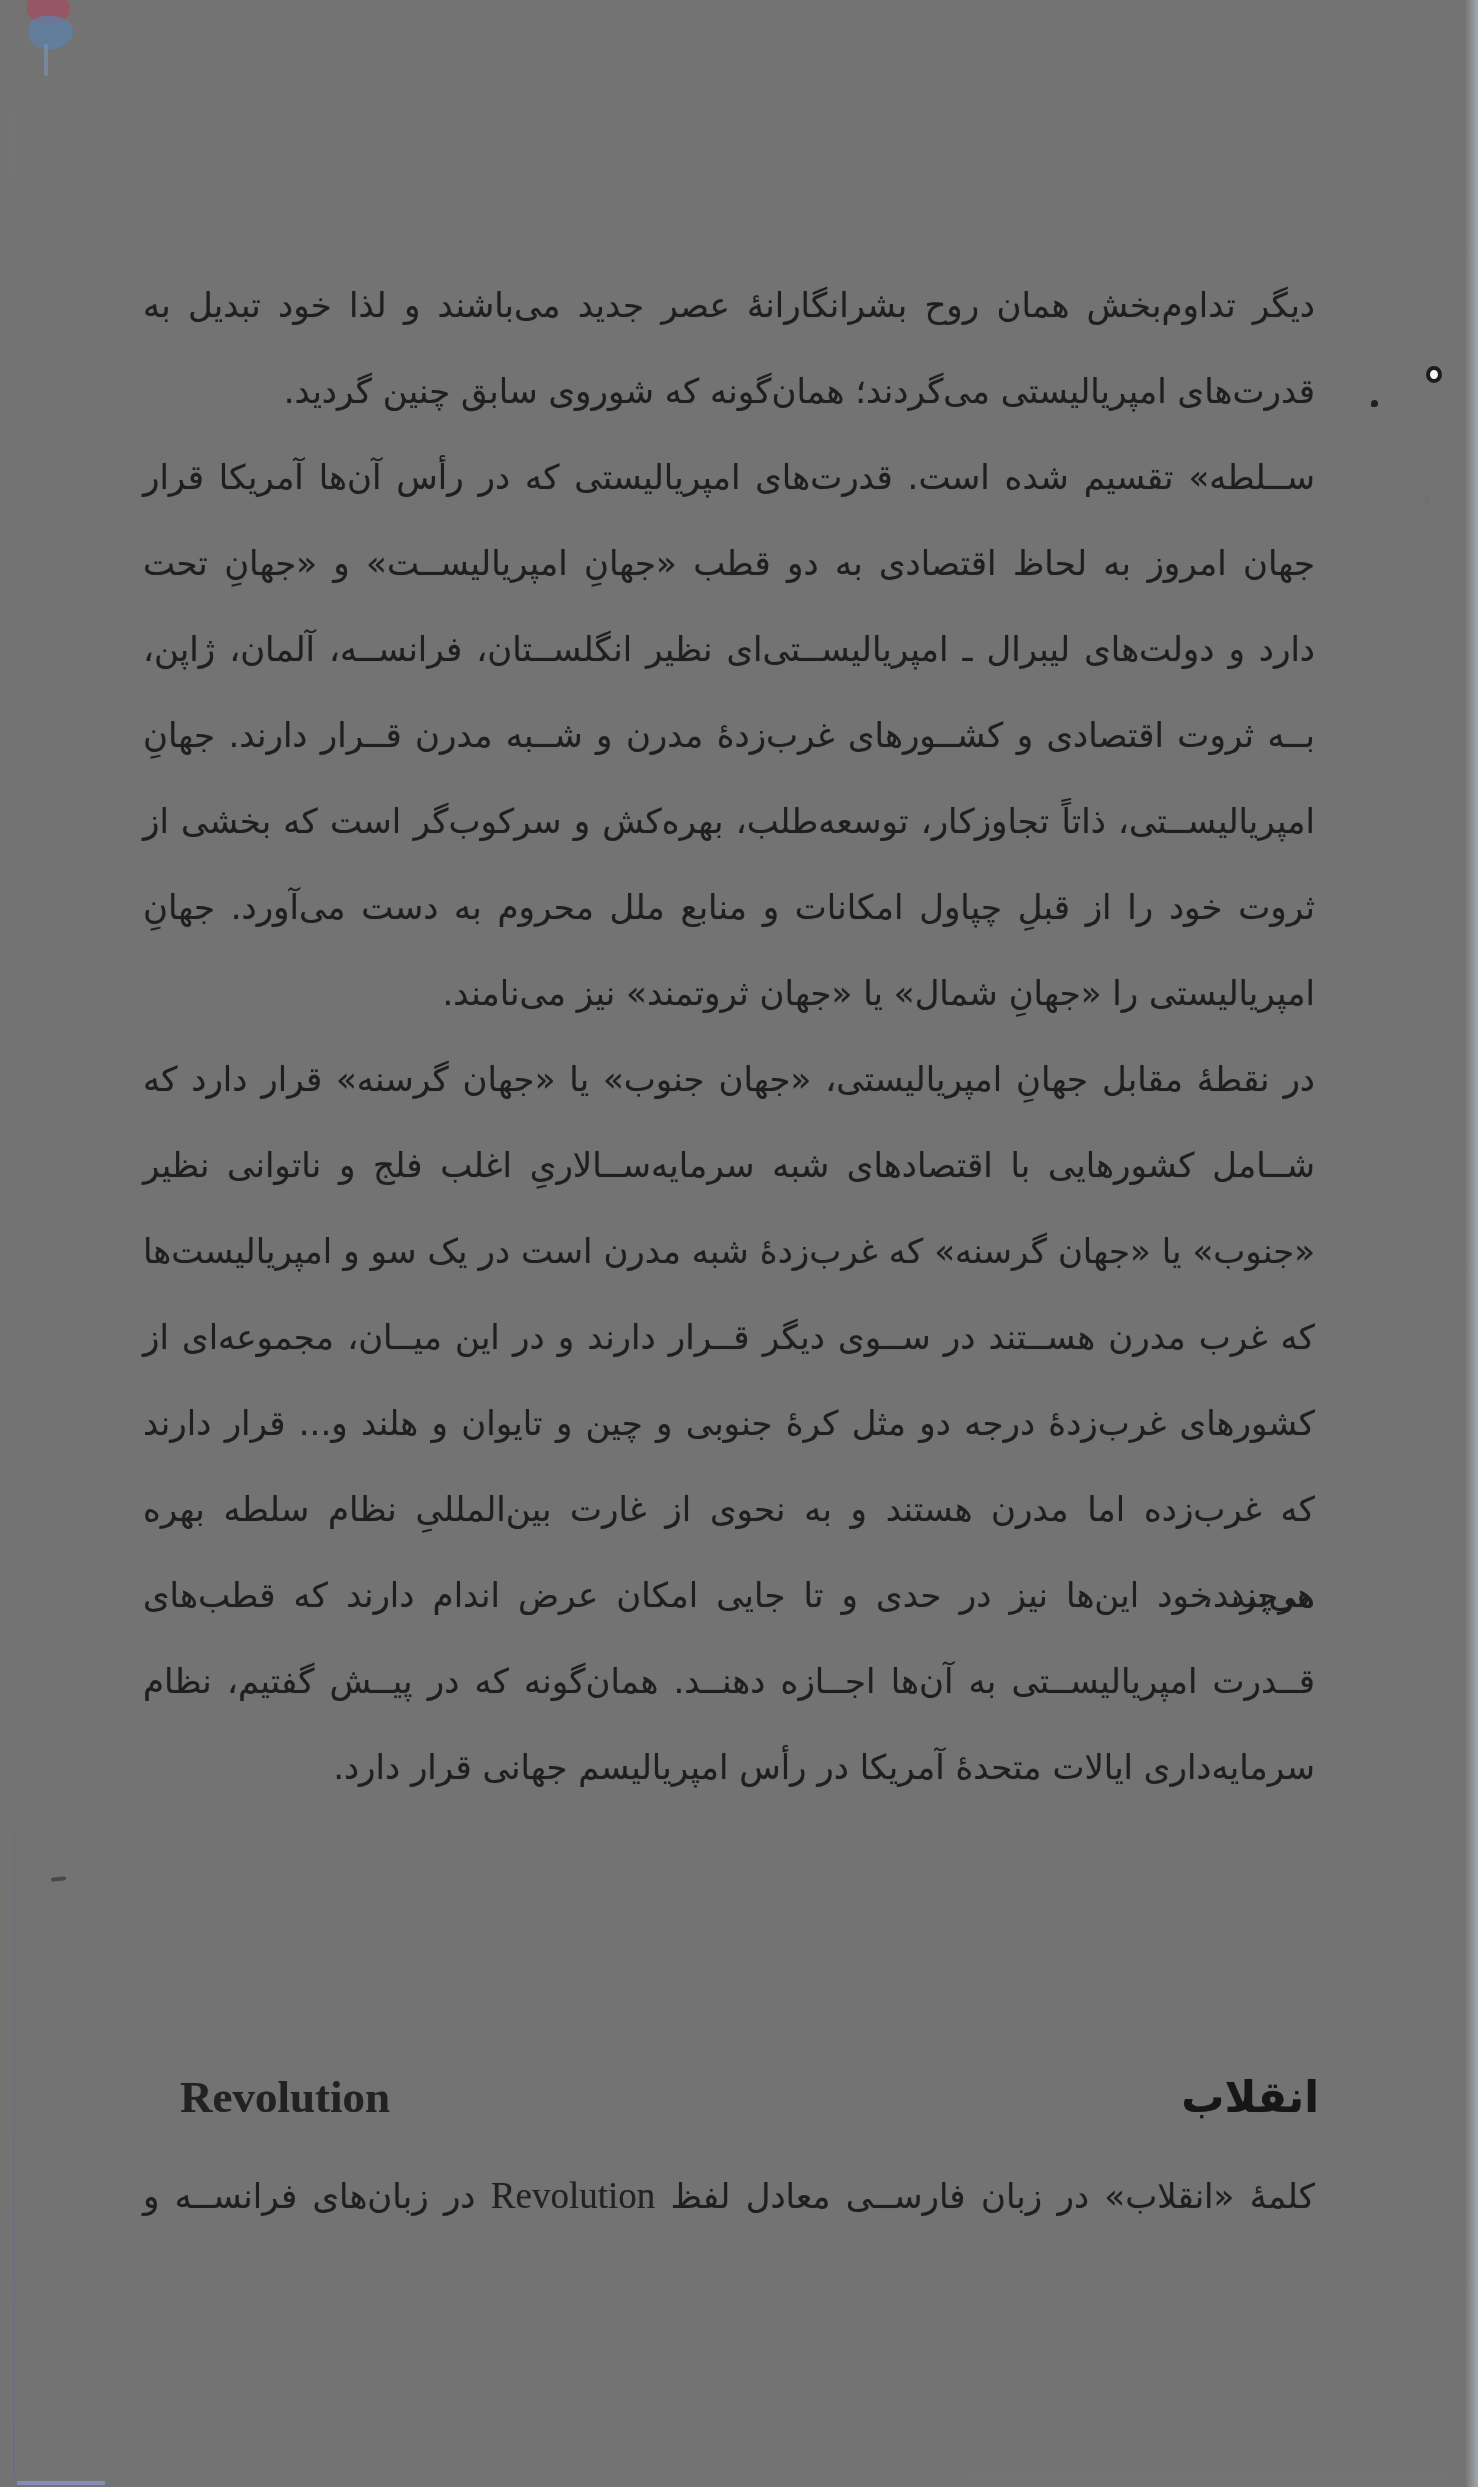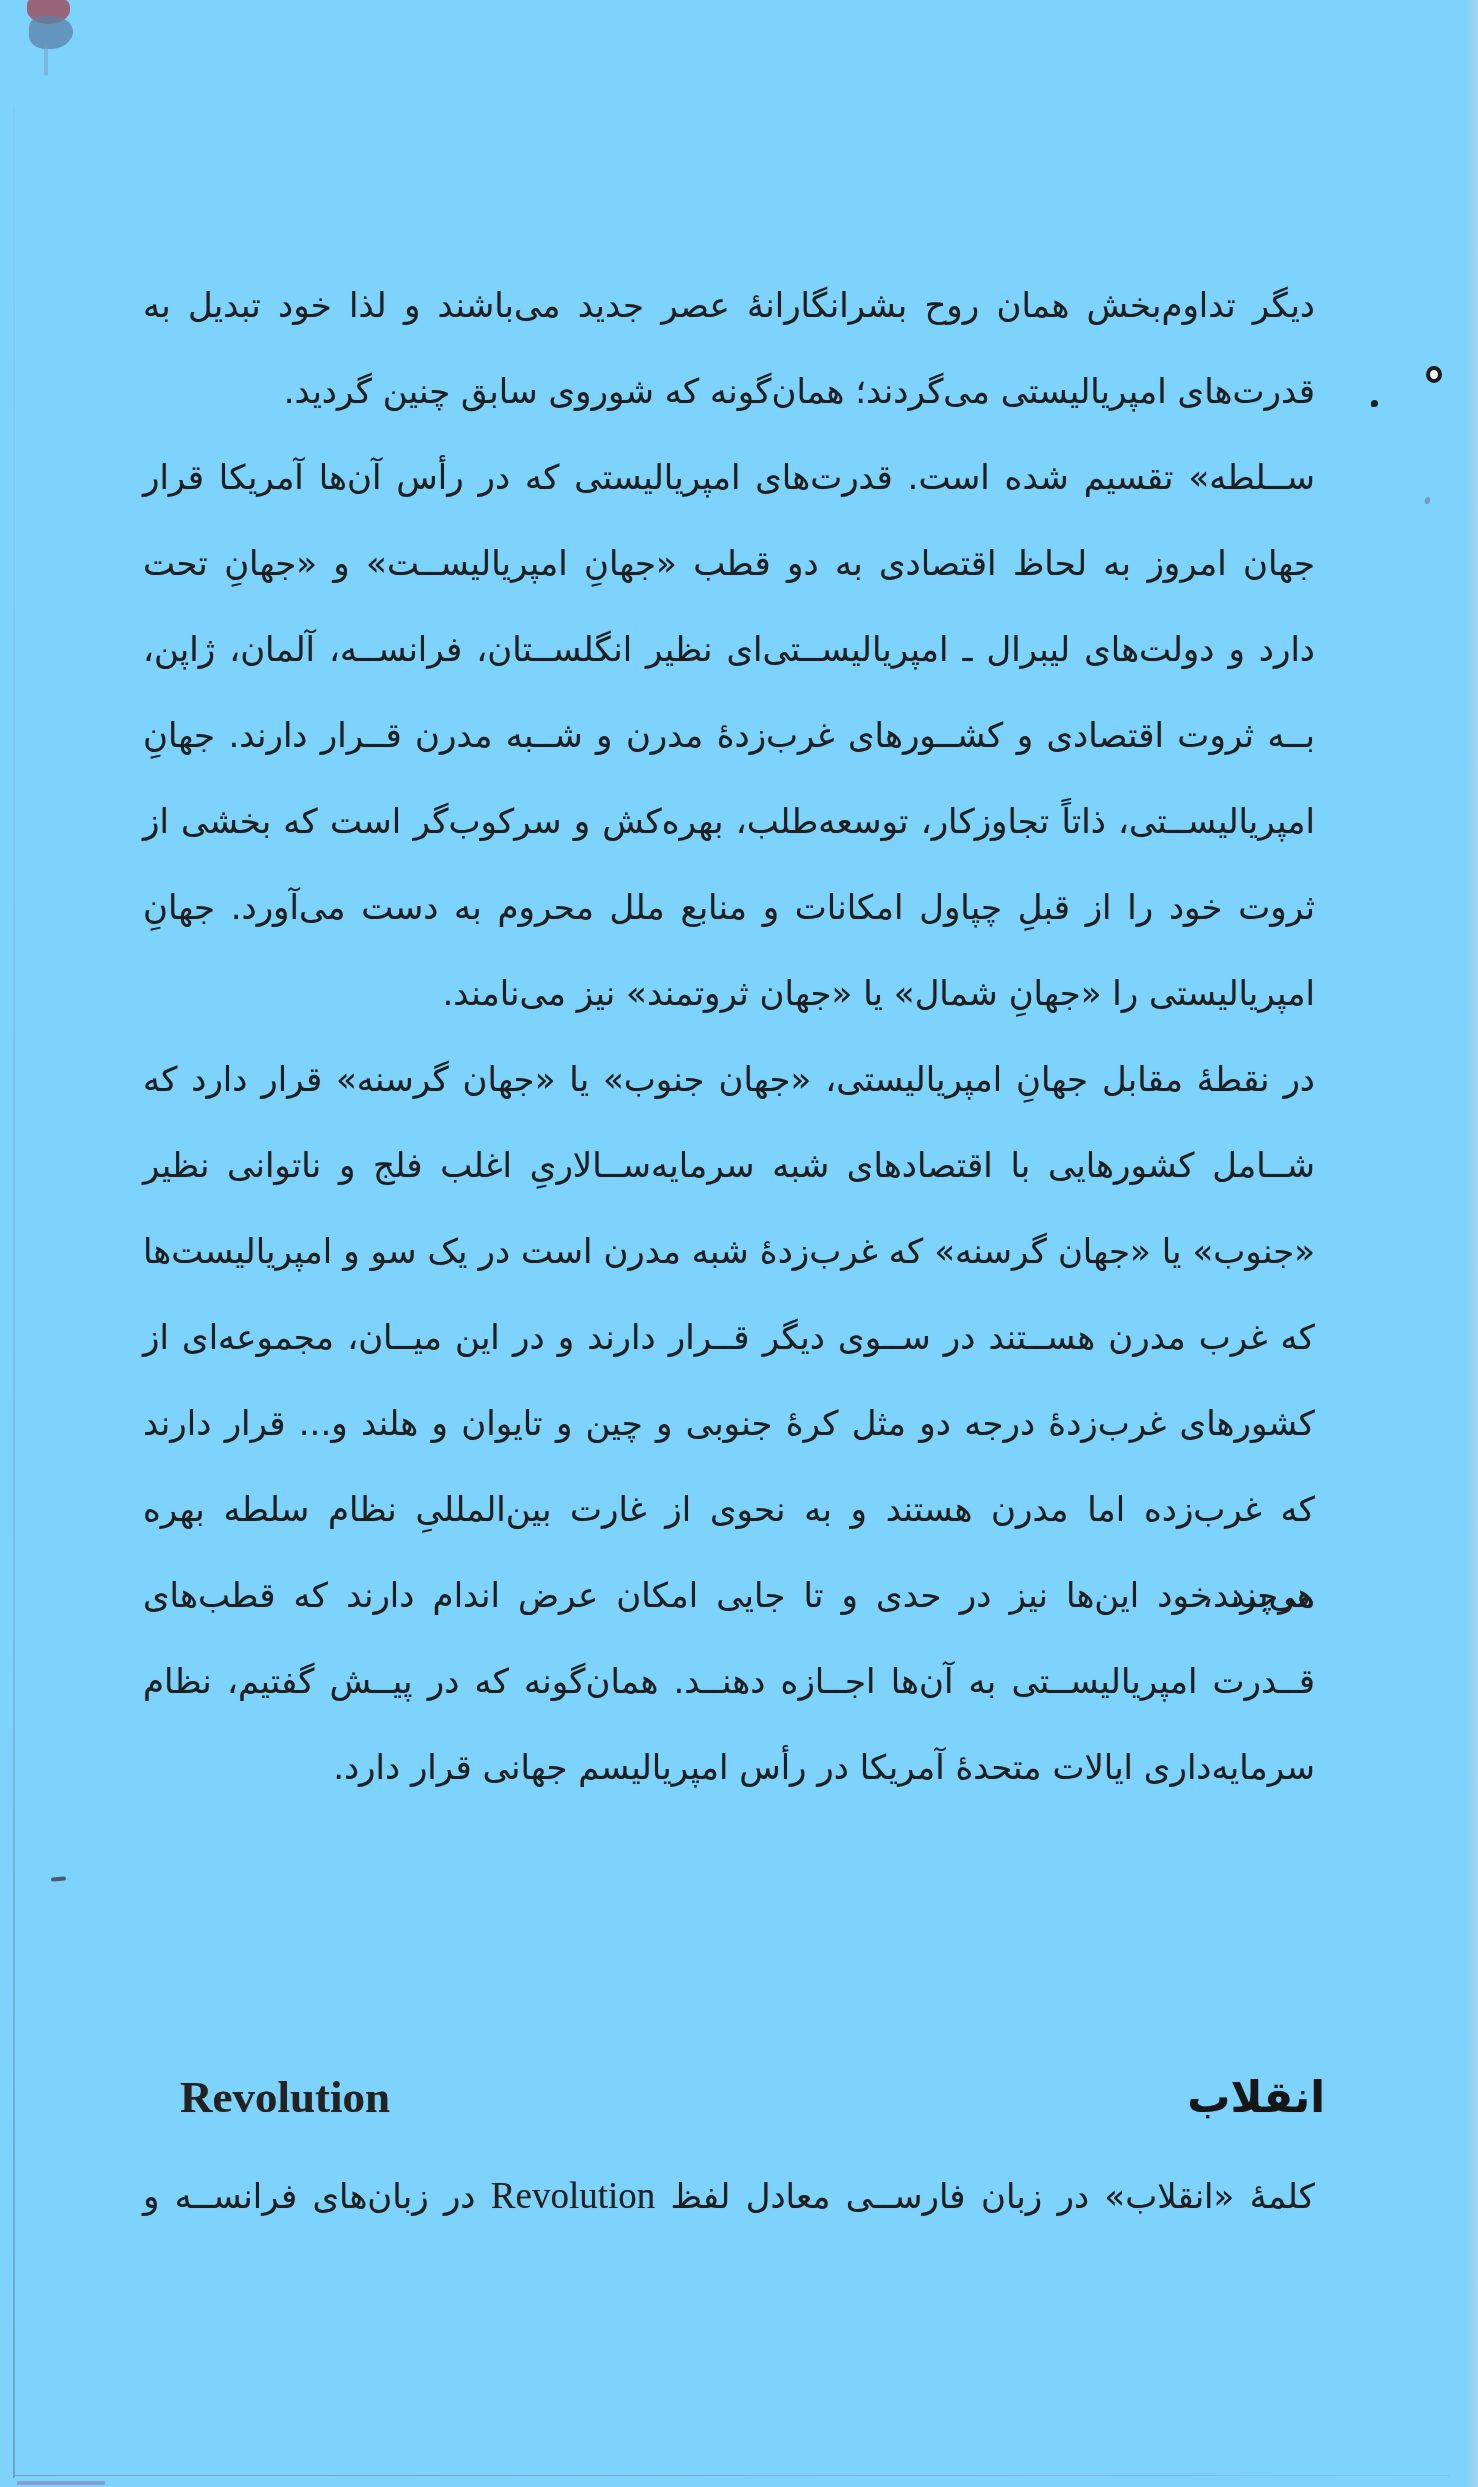--- a/index.html
+++ b/index.html
@@ -10,21 +10,21 @@
     width: 1478px;
     height: 2487px;
     background: #fdfcfa;
     position: relative;
     overflow: hidden;
     font-family: "DejaVu Sans", sans-serif;
   }
   .scan-page {
     position: absolute;
     inset: 0;
-    background: #7dd3fc;
+    background: #737373;
   }
   
   .text-block {
     position: absolute;
     left: 143px;
     width: 1172px;
     top: 262px;
     direction: rtl;
     color: #1f1f1f;
   }
@@ -37,21 +37,21 @@
     text-align-last: justify;
     text-shadow: 0 0 0.7px rgba(20,20,20,0.35);
     overflow: visible;
   }
   .bline.pend {
     text-align-last: start; 
   }
   
   .heading-fa {
     position: absolute;
-    right: 153px;
+    right: 159px;
     top: 2054px;
     height: 87px;
     line-height: 87px;
     direction: rtl;
     font-size: 43px;
     font-weight: bold;
     color: #161616;
     text-shadow: 0 0 0.7px rgba(20,20,20,0.4);
   }
   .heading-en {

